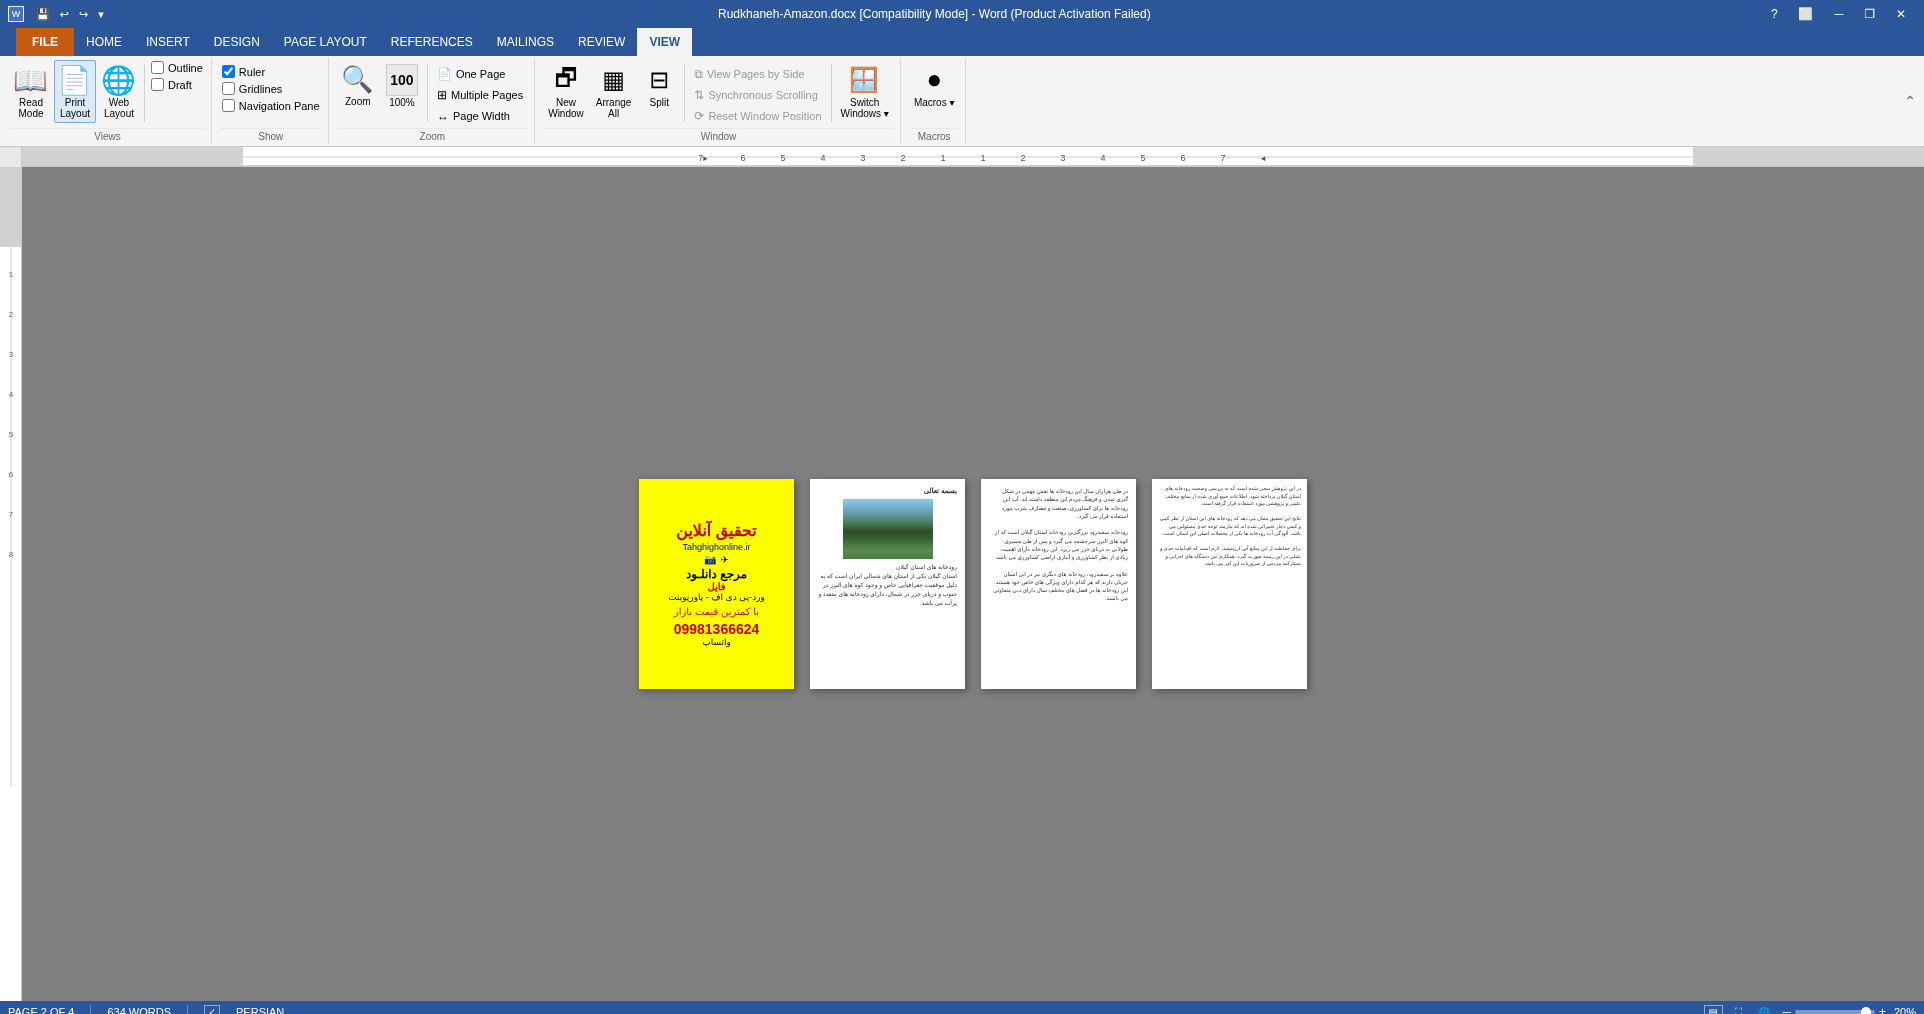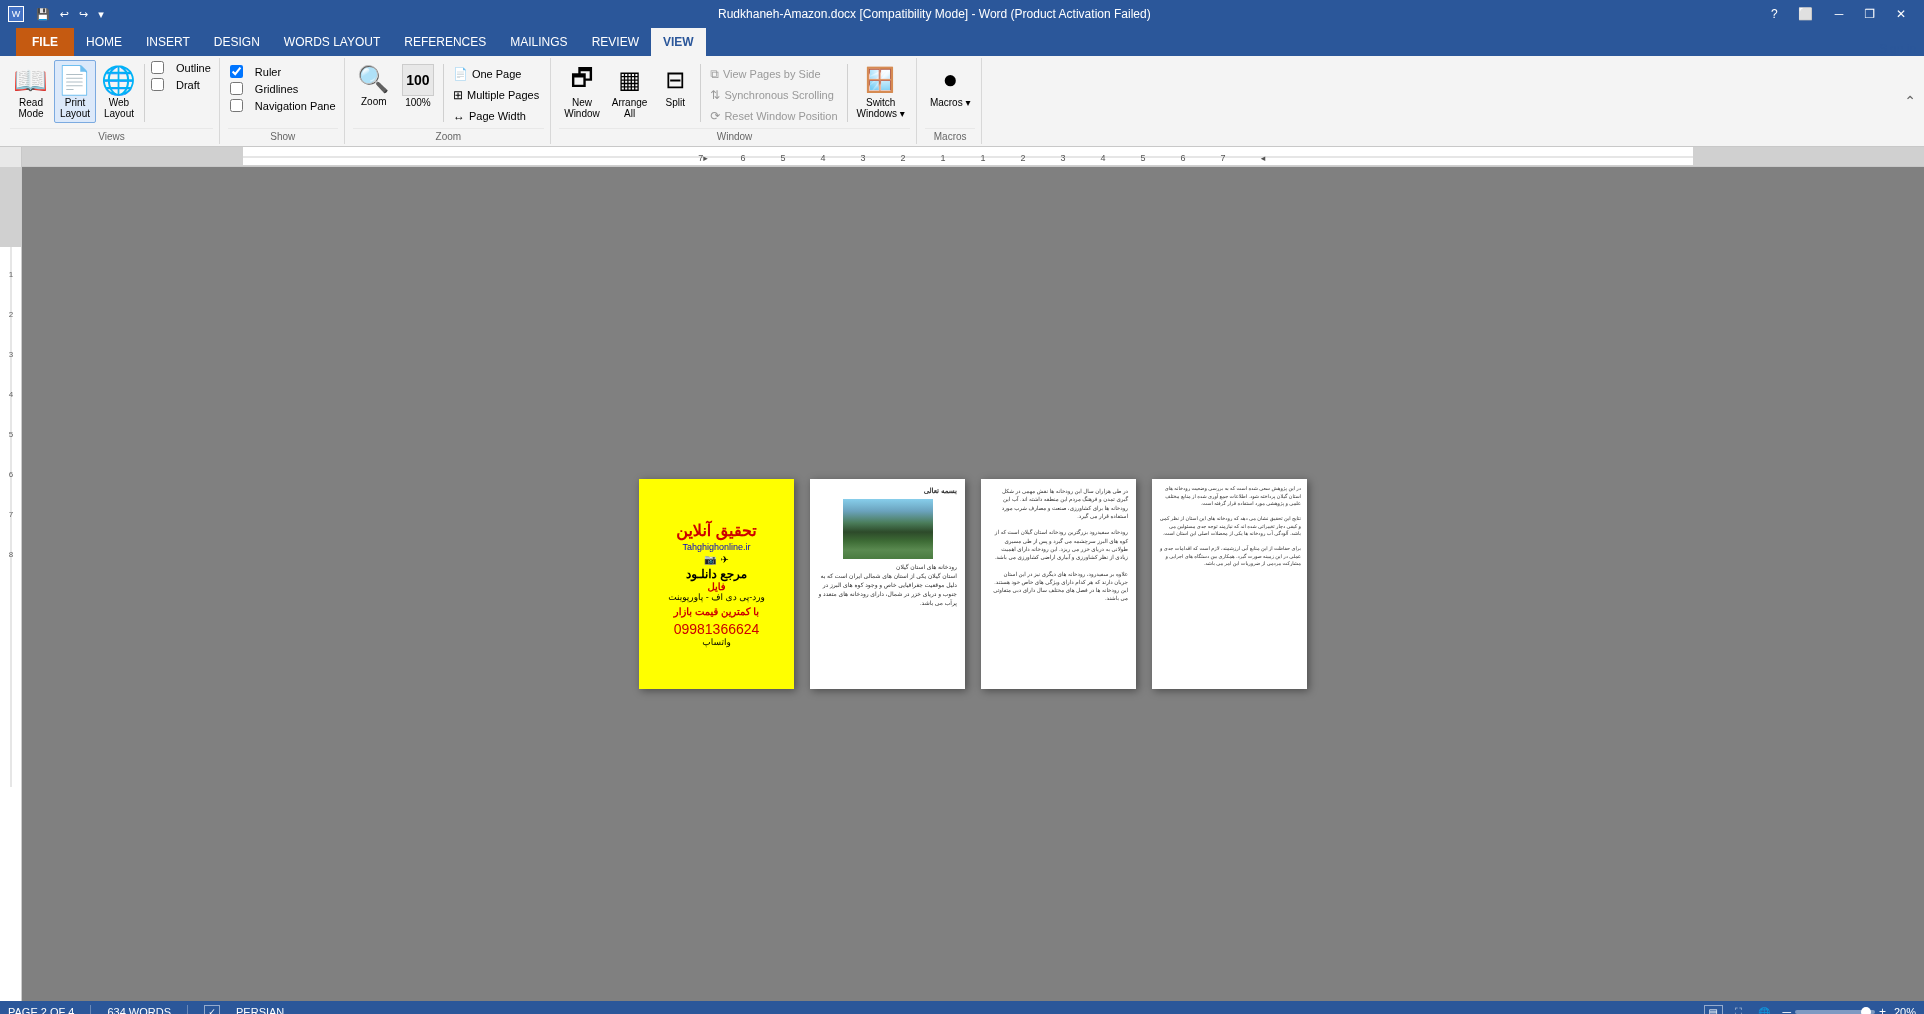--- a/index.html
+++ b/index.html
@@ -31,21 +31,21 @@
     .ribbon-tab.file { background: #c55a11; padding: 4px 16px; font-weight: bold; }
     .ribbon-tab.active { background: #f4f4f4; color: #2b579a; font-weight: bold; }
     .ribbon-content { display: flex; align-items: stretch; padding: 2px 4px; gap: 2px; min-height: 82px; }
     .ribbon-group { display: flex; flex-direction: column; align-items: stretch; border-right: 1px solid #d8d8d8; padding: 2px 6px 0 6px; min-width: 60px; }
     .ribbon-group-content { display: flex; align-items: flex-start; gap: 2px; flex: 1; }
     .ribbon-group-label { font-size: 10px; color: #666; text-align: center; padding: 2px 0; border-top: 1px solid #e8e8e8; margin-top: 2px; }
     .ribbon-btn { display: flex; flex-direction: column; align-items: center; justify-content: flex-start; cursor: pointer; padding: 3px 4px; border: 1px solid transparent; border-radius: 2px; min-width: 36px; background: none; font-size: 10px; gap: 1px; }
     .ribbon-btn.active { background: #dce9fa; border-color: #7baae0; }
     .ribbon-btn-icon { width: 32px; height: 32px; display: flex; align-items: center; justify-content: center; font-size: 22px; }
     .ribbon-btn-small { display: flex; flex-direction: column; align-items: flex-start; cursor: pointer; padding: 2px 4px; border: 1px solid transparent; border-radius: 2px; background: none; font-size: 11px; width: 100%; }
-    .ribbon-checkbox { display: flex; align-items: center; gap: 12px; font-size: 11px; padding: 1px 2px; cursor: pointer; }
+    .ribbon-checkbox { display: flex; align-items: center; gap: 4px; font-size: 11px; padding: 1px 2px; cursor: pointer; }
     .ribbon-checkbox input { margin: 0; }
     .sign-in { color: #2b579a; font-size: 12px; cursor: pointer; padding: 0 8px; display: flex; align-items: center; }
 
     
     .ruler-area { background: #f0f0f0; border-bottom: 1px solid #c8c8c8; display: flex; height: 20px; }
     .ruler-corner { width: 22px; height: 20px; background: #e8e8e8; border-right: 1px solid #c8c8c8; flex-shrink: 0; }
     .ruler-h { flex: 1; background: white; border: 1px solid #d0d0d0; border-top: none; display: flex; align-items: center; justify-content: center; overflow: hidden; position: relative; }
     .ruler-v { width: 22px; background: white; border-right: 1px solid #d0d0d0; flex-shrink: 0; overflow: hidden; display: flex; flex-direction: column; align-items: center; }
 
     
@@ -101,21 +101,21 @@
   </div>
 </div>
 
 <div class="ribbon">
 
   <div class="ribbon-tabs">
     <div class="ribbon-tab file">FILE</div>
     <div class="ribbon-tab">HOME</div>
     <div class="ribbon-tab">INSERT</div>
     <div class="ribbon-tab">DESIGN</div>
-    <div class="ribbon-tab">WORDS LAYOUT</div>
+    <div class="ribbon-tab">PAGE LAYOUT</div>
     <div class="ribbon-tab">REFERENCES</div>
     <div class="ribbon-tab">MAILINGS</div>
     <div class="ribbon-tab">REVIEW</div>
     <div class="ribbon-tab active">VIEW</div>
     <div style="flex:1"></div>
     <div class="sign-in">Sign in</div>
   </div>
 
   <div class="ribbon-content">
 
@@ -319,22 +319,22 @@
         <div class="page1-content">
           <div style="font-size:16px;font-weight:bold;color:#cc0000;text-align:center;direction:rtl;line-height:1.2;">تحقیق آنلاین</div>
           <div style="font-size:9px;color:#0000cc;margin-top:2px;">Tahghighonline.ir</div>
           <div style="display:flex;gap:4px;align-items:center;margin:2px 0;">
             <span style="font-size:10px;">📷</span>
             <span style="font-size:10px;">✈</span>
           </div>
           <div style="font-size:12px;font-weight:bold;color:#000;direction:rtl;text-align:center;">مرجع دانلـود</div>
           <div style="font-size:10px;color:#cc0000;font-weight:bold;direction:rtl;">فایل</div>
           <div style="font-size:9px;color:#000;direction:rtl;text-align:center;">ورد-پی دی اف - پاورپوینت</div>
-          <div style="font-size:10px;color:#cc0000;font-weight:bold;direction:rtl;text-align:center;margin-top:4px;">با کمترین قیمت بازار</div>
-          <div style="font-size:14px;font-weight:normal;color:#cc0000;margin-top:4px;">09981366624</div>
+          <div style="font-size:10px;color:#cc0000;font-weight:normal;direction:rtl;text-align:center;margin-top:4px;">با کمترین قیمت بازار</div>
+          <div style="font-size:14px;font-weight:bold;color:#cc0000;margin-top:4px;">09981366624</div>
           <div style="font-size:9px;color:#000;">واتساپ</div>
         </div>
       </div>
 
       <div class="page page-thumb">
         <div class="page2-content">
           <div style="font-size:7px;text-align:right;direction:rtl;color:#333;margin-bottom:4px;font-weight:bold;">بسمه تعالی</div>
 
           <div style="width:90px;height:60px;margin:0 auto 4px;overflow:hidden;background:linear-gradient(180deg,#87ceeb 0%,#6ba3be 20%,#4a7c59 40%,#2d4a2a 55%,#3d6b35 70%,#5a8a50 85%,#4a7c40 100%);"></div>
           <div style="font-size:6px;direction:rtl;text-align:right;color:#333;line-height:1.5;">

